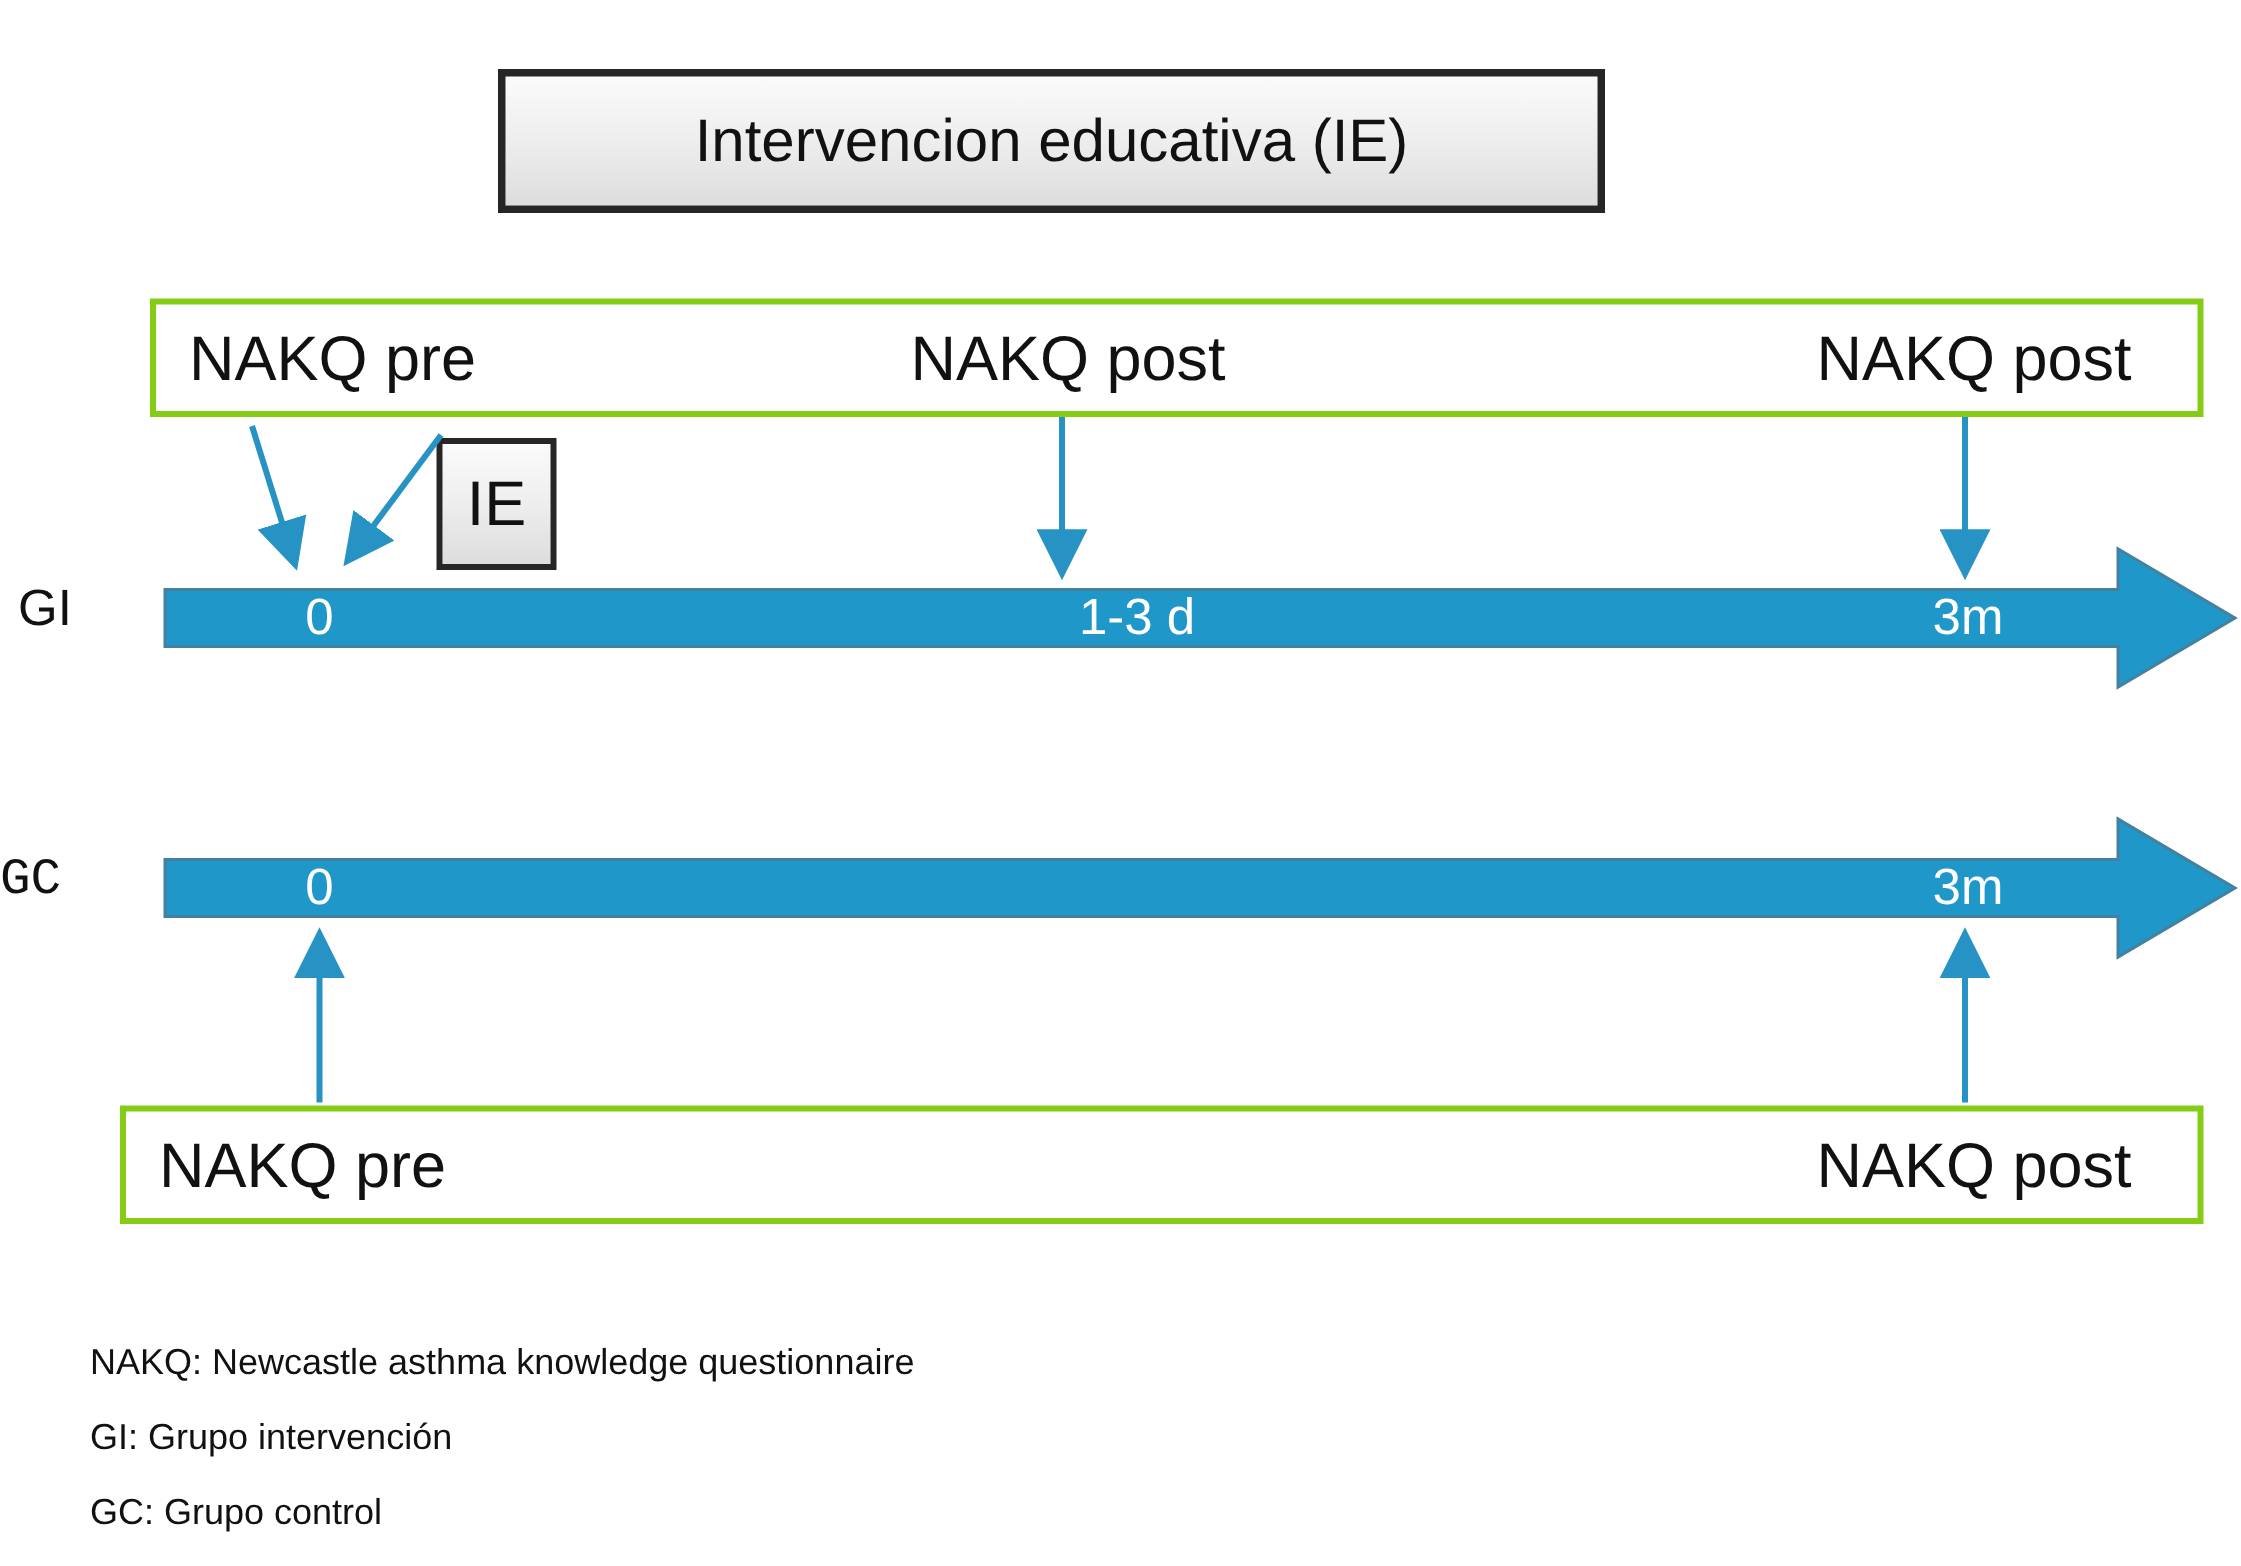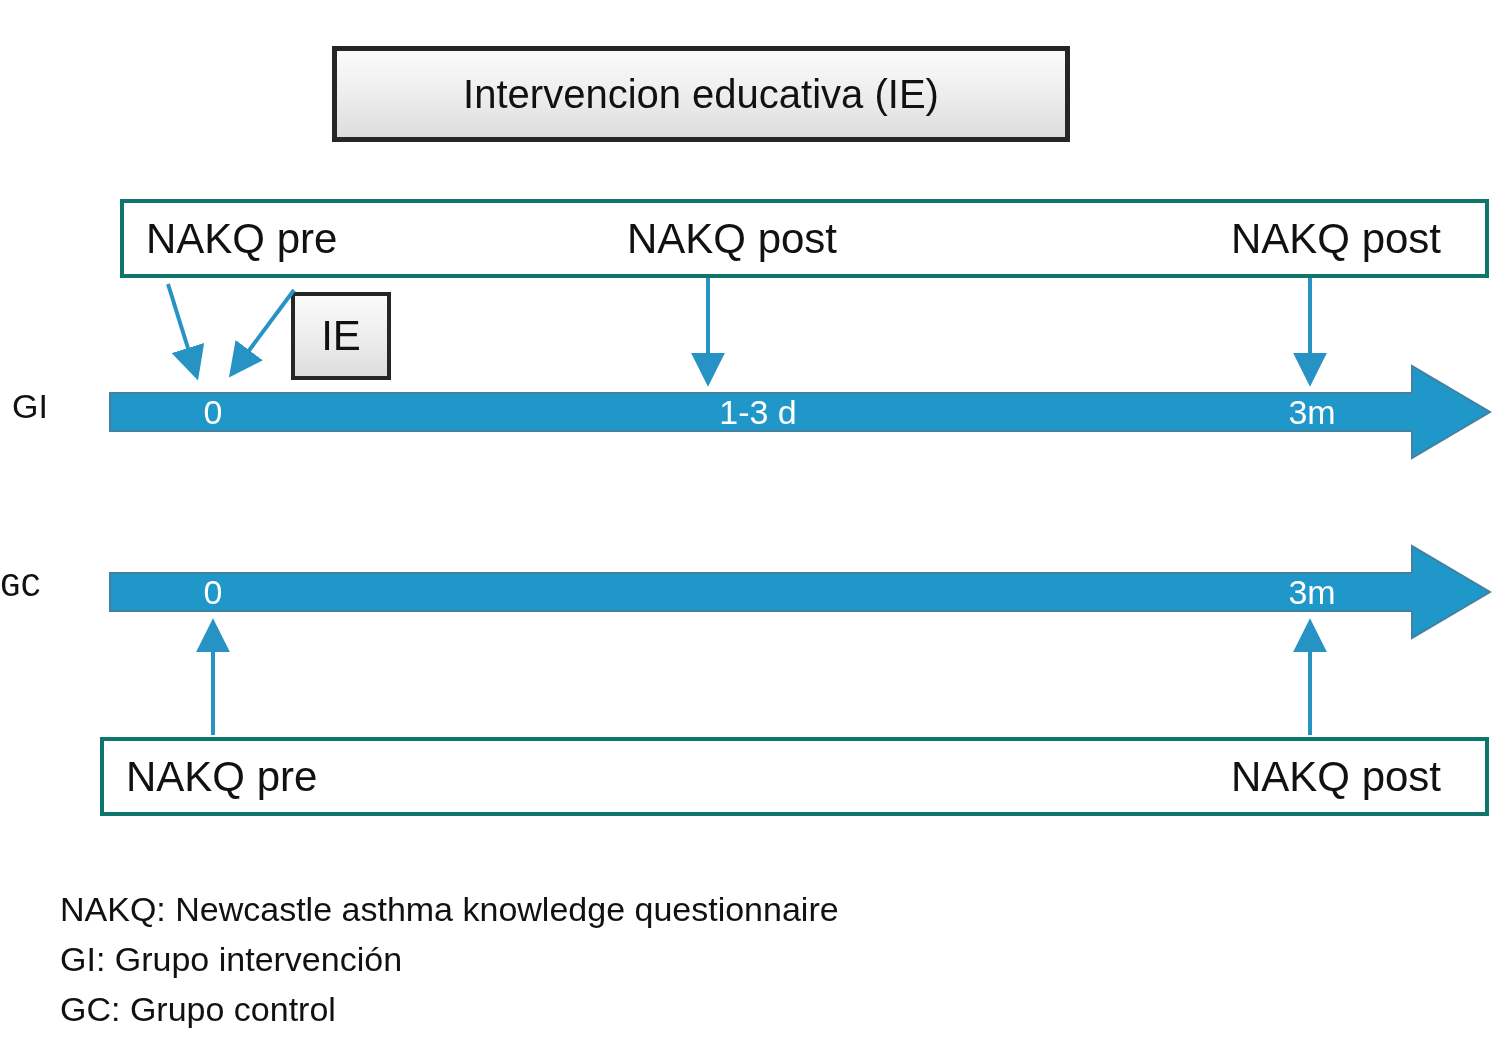--- a/index.html
+++ b/index.html
@@ -12,27 +12,26 @@
     overflow:hidden;
   }
   .gradient-box{
     position:absolute;
     border:5px solid #262626;
     background:linear-gradient(to bottom,#fbfbfb 0%,#ececec 55%,#dddddd 100%);
     display:flex;align-items:center;justify-content:center;
     box-sizing:border-box;
   }
   #title-box{left:332px;top:2px;width:738px;height:96px;font-size:40px;margin-top:44px;}
-  #ie-box{left:291px;top:292px;width:100px;height:88px;font-size:42px;border-width:4px;}
+  #ie-box{left:291px;top:292px;width:80px;height:88px;font-size:42px;border-width:4px;}
   .white-box{
     position:absolute;
-    border:4px solid #0f766e;
+    border:4px solid #84cc16;
     background:#ffffff;
     box-sizing:border-box;
-    margin-left:20px;
   }
   #top-box{left:100px;top:199px;width:1369px;height:79px;}
   #bottom-box{left:80px;top:737px;width:1389px;height:79px;}
   .box-label{
     position:absolute;top:0;bottom:0;
     display:flex;align-items:center;
     font-size:42px;white-space:nowrap;
   }
   .centered{transform:translateX(-50%);}
   #svg-layer{position:absolute;left:0;top:0;pointer-events:none;}
@@ -44,21 +43,21 @@
   }
   .bar-label{
     position:absolute;
     color:#ffffff;
     font-size:34px;
     transform:translate(-50%,-50%);
     white-space:nowrap;
   }
   #legend{
     position:absolute;left:60px;top:884px;
-    font-size:34px;line-height:50px;
+    font-size:24px;line-height:50px;
   }
   .timeline-shape{fill:var(--timeline-fill,#1f97c9);stroke:var(--timeline-stroke,#44809f);stroke-width:2;}
   .thin-arrow{stroke:var(--arrow-color,#2693c4);stroke-width:4;fill:none;}
   .arrow-head{fill:var(--arrow-color,#2693c4);}
 </style>
 </head>
 <body>
 
 <div id="figure">
 

